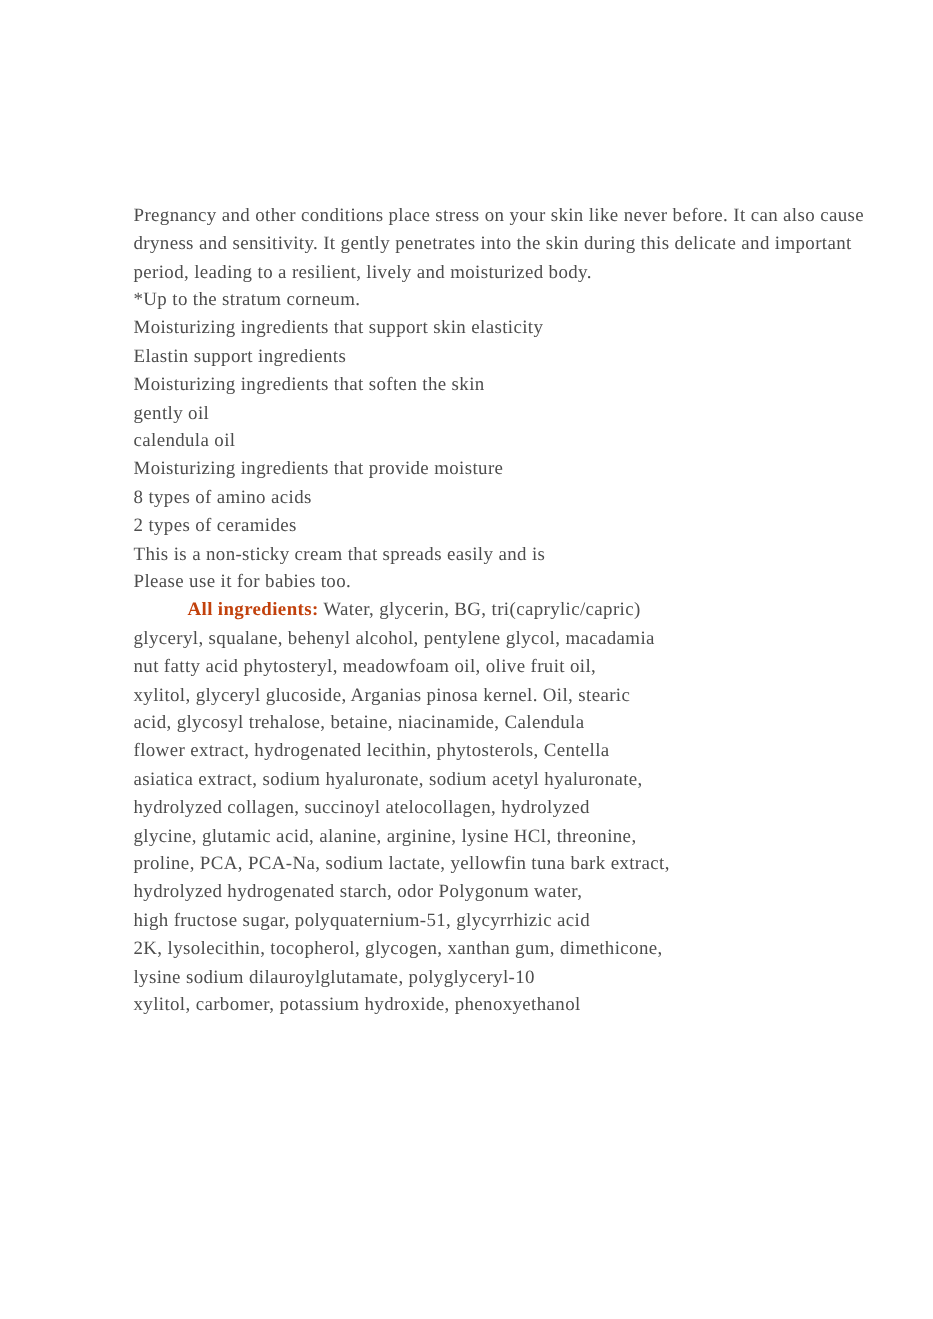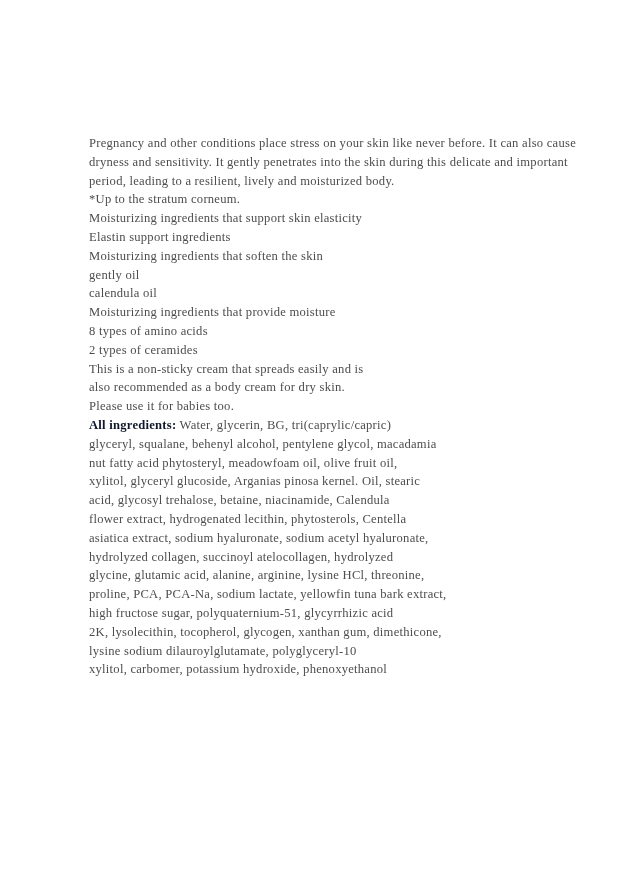--- a/index.html
+++ b/index.html
@@ -26,51 +26,52 @@
     padding: 0;
     font-size: 12.6px;
     line-height: 18.8px;
     letter-spacing: 0.25px;
     color: #4d4d4d;
     font-weight: 400;
     white-space: nowrap;
   }
   .line .lead-bold {
     font-weight: 600;
-    color: #0f172a;
+    color: #c2410c;
+    margin-left: 36px;
   }
 </style>
 </head>
 <body>
 
 <div class="viewport">
   <div class="text-block" id="lines-container">
       <p class="line">Pregnancy and other conditions place stress on your skin like never before. It can also cause</p>
       <p class="line">dryness and sensitivity. It gently penetrates into the skin during this delicate and important</p>
       <p class="line">period, leading to a resilient, lively and moisturized body.</p>
       <p class="line">*Up to the stratum corneum.</p>
       <p class="line">Moisturizing ingredients that support skin elasticity</p>
       <p class="line">Elastin support ingredients</p>
       <p class="line">Moisturizing ingredients that soften the skin</p>
       <p class="line">gently oil</p>
       <p class="line">calendula oil</p>
       <p class="line">Moisturizing ingredients that provide moisture</p>
       <p class="line">8 types of amino acids</p>
       <p class="line">2 types of ceramides</p>
       <p class="line">This is a non-sticky cream that spreads easily and is</p>
-      <p class="line">also recommended as a body cream for dry skin.</p>
       <p class="line">Please use it for babies too.</p>
       <p class="line"><span class="lead-bold">All ingredients:</span> Water, glycerin, BG, tri(caprylic/capric)</p>
       <p class="line">glyceryl, squalane, behenyl alcohol, pentylene glycol, macadamia</p>
       <p class="line">nut fatty acid phytosteryl, meadowfoam oil, olive fruit oil,</p>
       <p class="line">xylitol, glyceryl glucoside, Arganias pinosa kernel. Oil, stearic</p>
       <p class="line">acid, glycosyl trehalose, betaine, niacinamide, Calendula</p>
       <p class="line">flower extract, hydrogenated lecithin, phytosterols, Centella</p>
       <p class="line">asiatica extract, sodium hyaluronate, sodium acetyl hyaluronate,</p>
       <p class="line">hydrolyzed collagen, succinoyl atelocollagen, hydrolyzed</p>
       <p class="line">glycine, glutamic acid, alanine, arginine, lysine HCl, threonine,</p>
       <p class="line">proline, PCA, PCA-Na, sodium lactate, yellowfin tuna bark extract,</p>
+      <p class="line">hydrolyzed hydrogenated starch, odor Polygonum water,</p>
       <p class="line">high fructose sugar, polyquaternium-51, glycyrrhizic acid</p>
       <p class="line">2K, lysolecithin, tocopherol, glycogen, xanthan gum, dimethicone,</p>
       <p class="line">lysine sodium dilauroylglutamate, polyglyceryl-10</p>
       <p class="line">xylitol, carbomer, potassium hydroxide, phenoxyethanol</p>
     </div>
 </div>
 
 </body></html>

